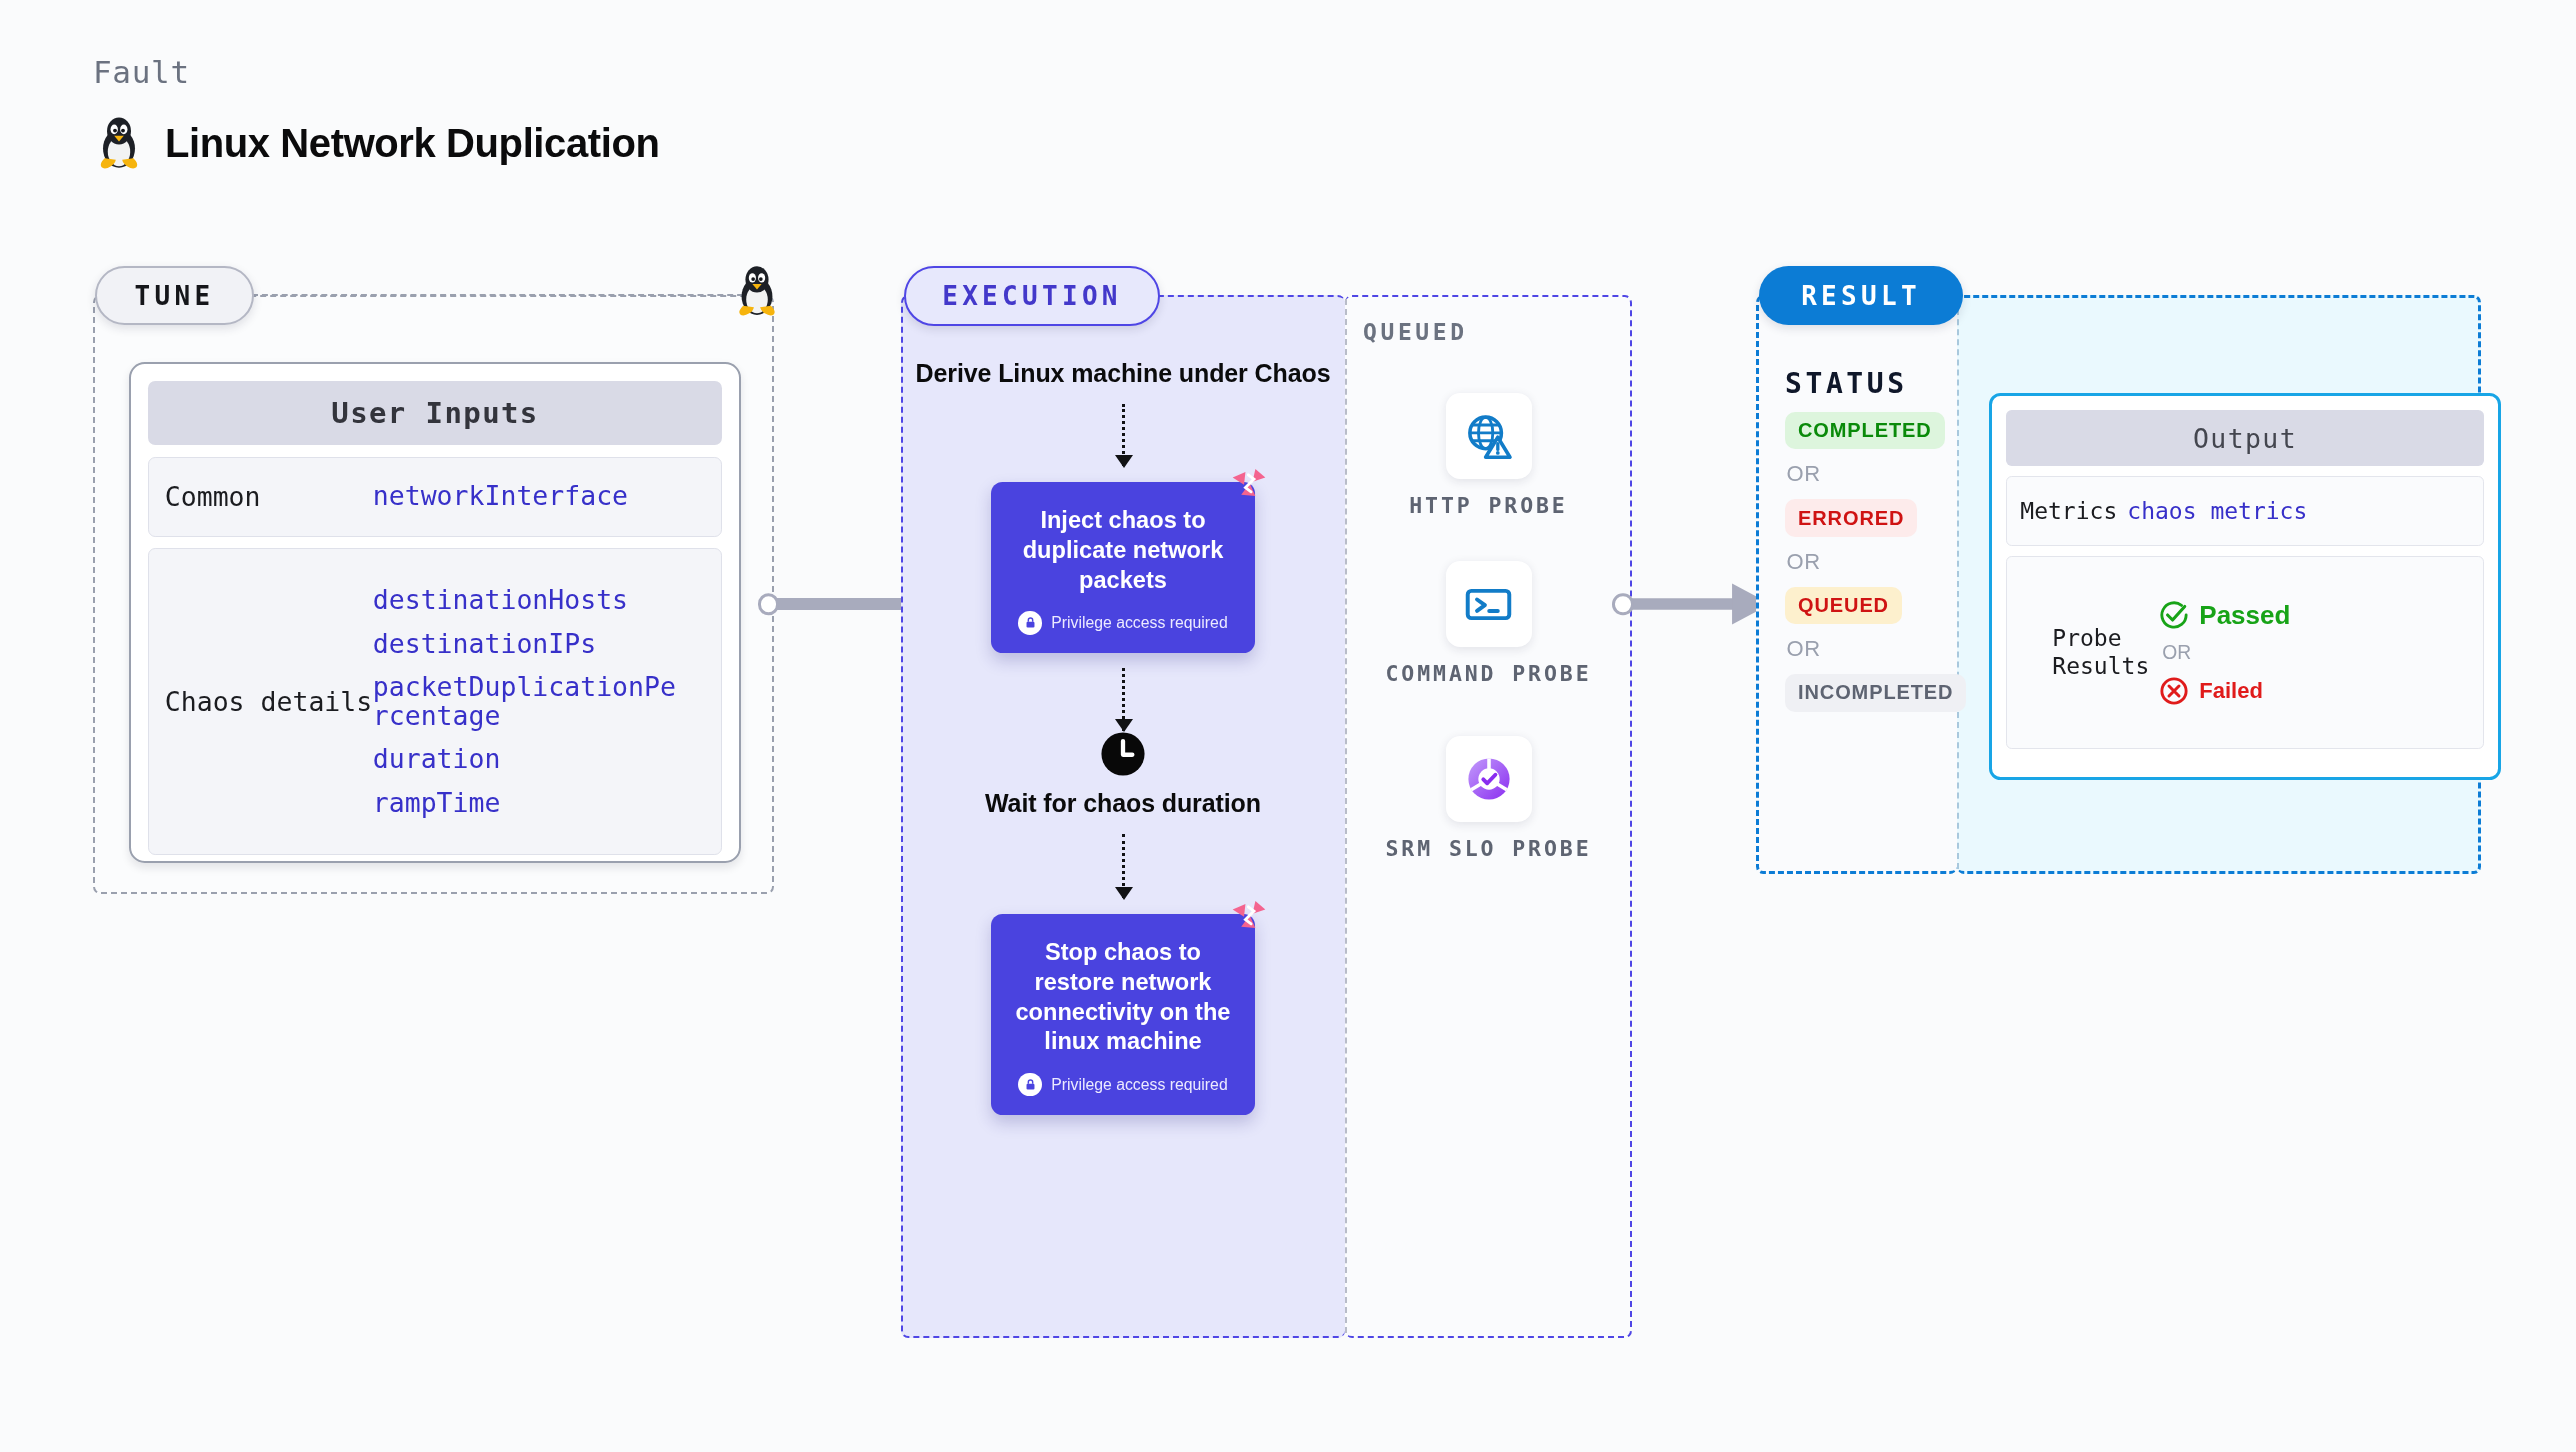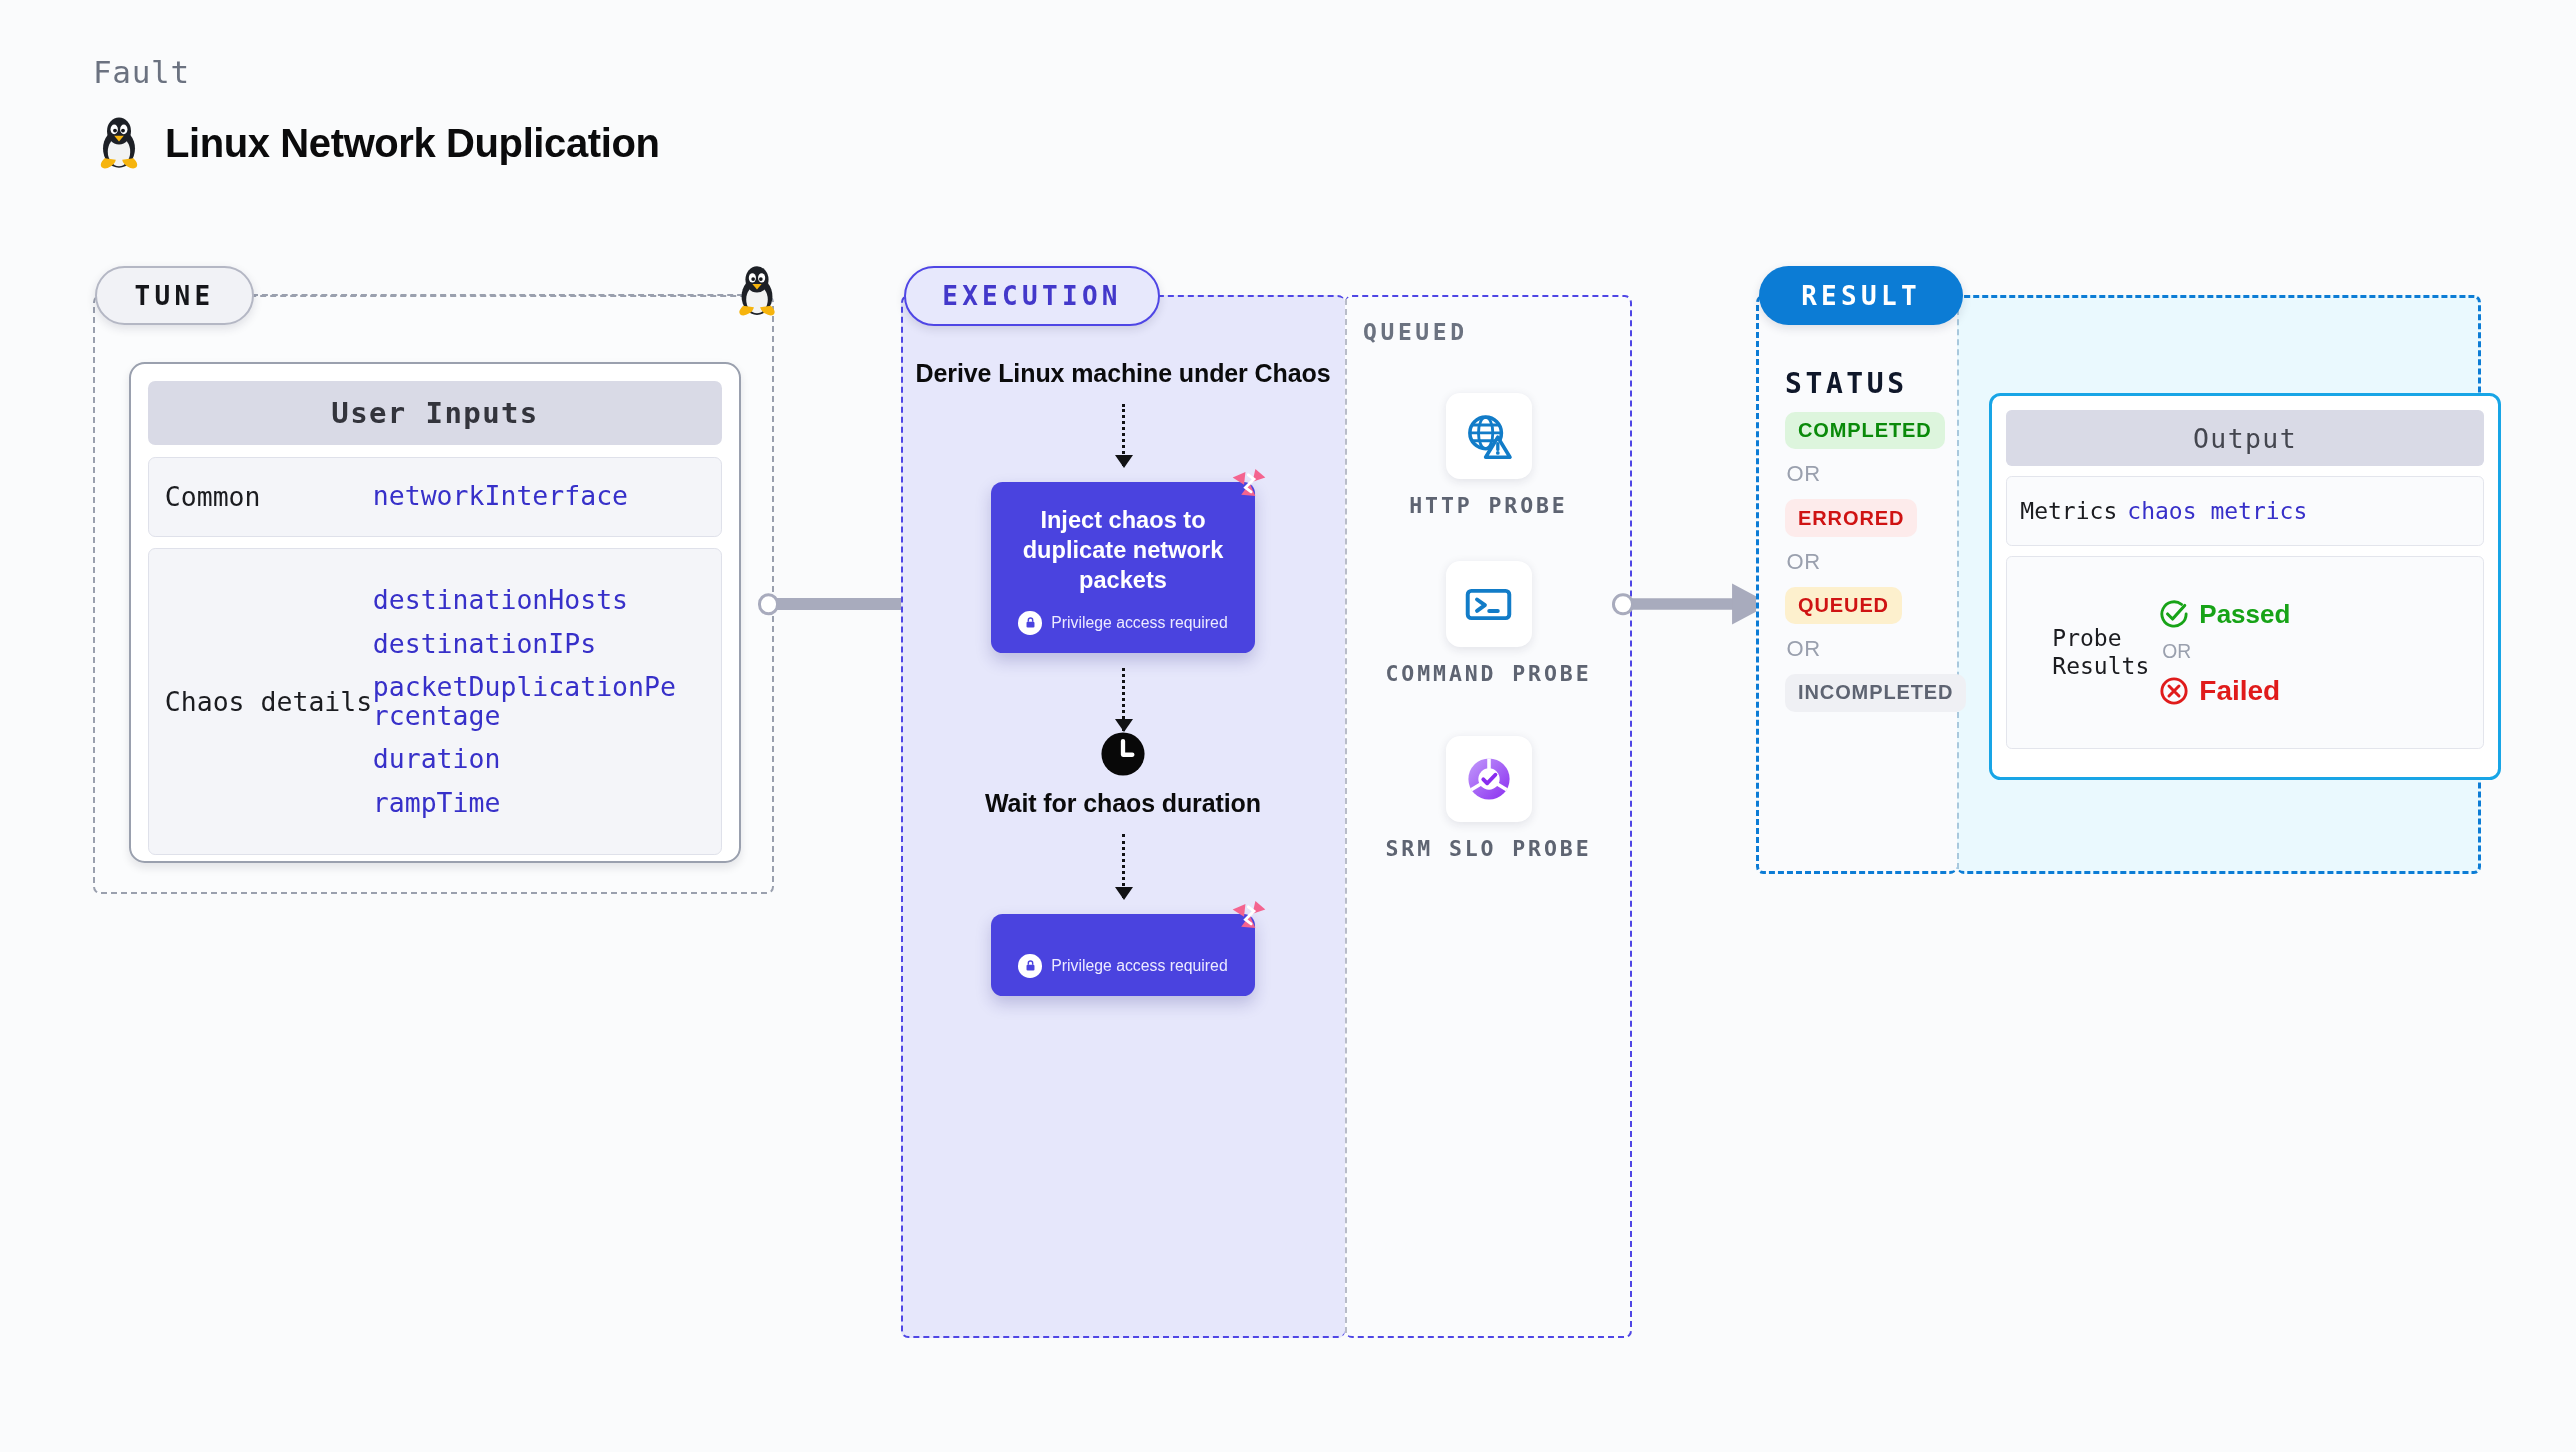--- a/index.html
+++ b/index.html
@@ -216,21 +216,21 @@
     width: 107px; flex: none; font-family: "DejaVu Sans Mono", monospace;
     font-size: 23px; color: #1b1c20; line-height: 1.2;
   }
   .out-metric-val {
     font-family: "DejaVu Sans Mono", monospace; font-size: 23px; color: #3730c9;
   }
   .out-row-metrics { height: 70px; }
   .out-row-probe { height: 193px; padding-left: 45px; }
   .pr-line { display: flex; align-items: center; gap: 10px; }
   .pr-passed { font-size: 26px; font-weight: 700; color: #17a317; }
-  .pr-failed { font-size: 28px; font-weight: 700; color: #e01b1b; }
+  .pr-failed { font-size: 22px; font-weight: 700; color: #e01b1b; }
   .pr-or { font-size: 19.3px; color: #9aa0ae; margin: 11.5px 0 11.5px 2.9px; }
 
   
   .conn { position: absolute; height: 64px; }
   .conn-1 { left: 759px; top: 572px; width: 208px; }
   .conn-2 { left: 1612px; top: 572px; width: 179px; }
   .ring {
     position: absolute; top: 50%; transform: translateY(-50%);
     width: 21.5px; height: 21.5px; border-radius: 50%;
     background: #fff; border: 3.6px solid #a8abbd;
@@ -343,20 +343,21 @@
 
     <div class="dotted-arrow" style="height:64px; margin-top:15.8px;"></div>
 
     <div class="pcard" style="margin-top:15.8px;">
       <svg class="litmus-badge" viewBox="0 0 62 62">
         <path d="M8 22 L26 14 L24 32 Z" fill="#f4648f"></path>
         <path d="M54 22 L40 10 L36 28 Z" fill="#f4648f"></path>
         <path d="M20 46 L40 48 L32 30 Z" fill="#f4648f"></path>
         <path d="M30 18 L38 24 L26 36 L34 42" stroke="#fff" stroke-width="4" fill="none" stroke-linecap="round"></path>
       </svg>
+      <div class="pcard-title">Stop chaos to restore network connectivity on the linux machine</div>
       <div class="pcard-priv">
         <span class="lock-badge">
           <svg width="13" height="13" viewBox="0 0 18 18">
             <rect x="3.5" y="8" width="11" height="8" rx="1.6" fill="#4a43df"></rect>
             <path d="M6 8 V5.7 a3 3 0 0 1 6 0 V8" stroke="#4a43df" stroke-width="2" fill="none"></path>
           </svg>
         </span>
         <span>Privilege access required</span>
       </div>
     </div>

